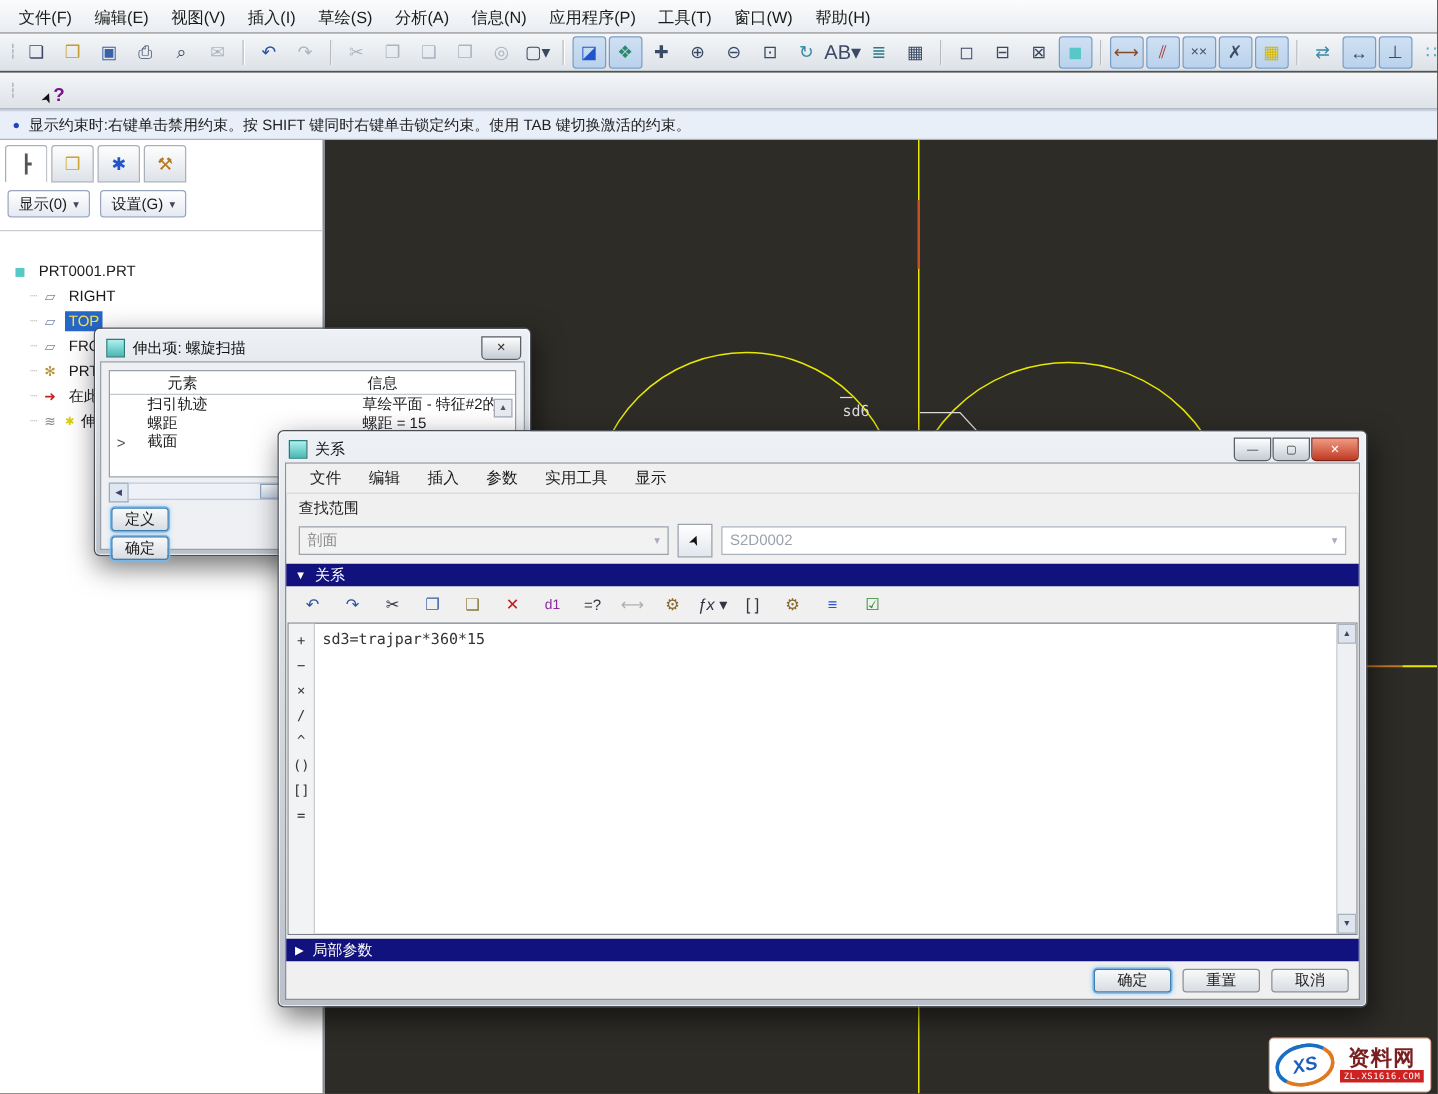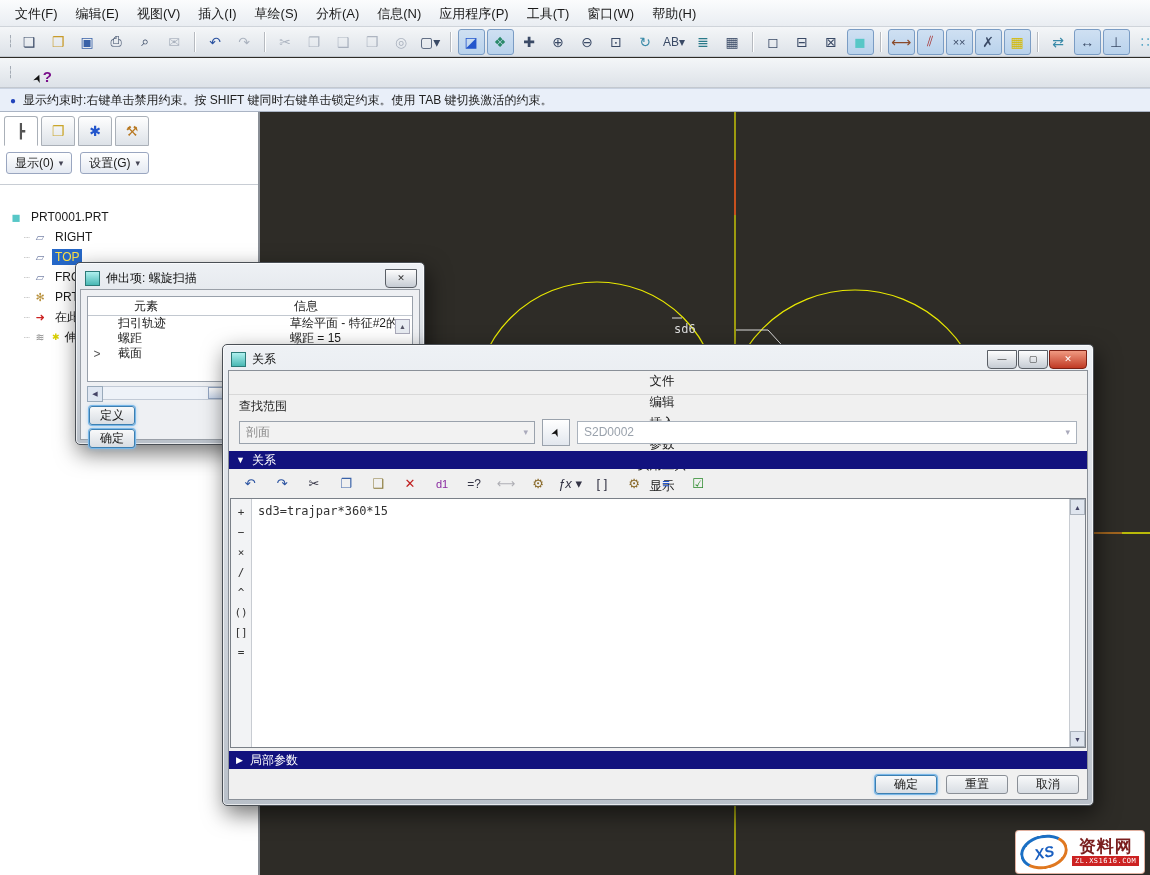--- a/index.html
+++ b/index.html
@@ -77,21 +77,21 @@
   .fhs-thumb{position:absolute;left:34%;width:70px;top:0;bottom:0;background:linear-gradient(#fdfdfd,#c9d6ea);
              border:1px solid #92a4c0;display:flex;align-items:center;justify-content:center;font-size:6px;color:#69c;}
   .fbuttons{position:absolute;left:8px;top:116px;display:flex;flex-direction:column;gap:4px;}
   .btn{min-width:46px;height:19px;display:inline-flex;align-items:center;justify-content:center;padding:0 10px;
        border:1px solid #8a8f96;border-radius:3px;background:linear-gradient(#f8f9fa,#d8dde3);font-size:12px;box-sizing:border-box;}
   .btn.def{border-color:#3c7fb1;box-shadow:0 0 0 1px #79b7e8, 0 0 4px #8cc2ee;}
   
   .rdlg{left:222px;top:344px;width:872px;height:462px;z-index:10;}
   .rbody{position:absolute;left:5px;top:25px;right:5px;bottom:5px;background:#f0f0f0;border:1px solid #8a9098;
          display:flex;flex-direction:column;}
-  .rmenu{height:23px;display:flex;align-items:center;padding-left:8px;border-bottom:1px solid #d8d8d8;background:#f0f0f0;flex-direction:column;}
+  .rmenu{height:23px;display:flex;align-items:center;padding-left:8px;border-bottom:1px solid #d8d8d8;background:#f0f0f0;}
   .rmenu span{padding:2px 11px;font-size:12.5px;}
   .findlabel{padding:3px 0 1px 10px;color:#222;}
   .findrow{height:32px;display:flex;align-items:center;gap:7px;padding:0 10px;}
   .combo{height:23px;border:1px solid #9aa2ac;background:#f2f2f2;display:flex;align-items:center;
          padding:0 6px;box-sizing:border-box;color:#8a8a8a;}
   .combo .car{margin-left:auto;font-size:9px;color:#aab;}
   .combo.c1{width:296px;text-align:right;}
   .combo.c2{flex:1;background:#fff;color:#9aa2ac;border-color:#aab2bc;}
   .selbtn{width:26px;height:25px;border:1px solid #9aa2ac;background:linear-gradient(#fff,#e2e7ee);
           display:flex;align-items:center;justify-content:center;color:#111;}
@@ -166,21 +166,21 @@
     <span class="tb dis">◎</span>
     <span class="tb">▢▾</span>
     <span class="tsep"></span>
     <span class="tb pressed" style="color:#2255cc">◪</span>
     <span class="tb pressed" style="color:#2a8a6a">❖</span>
     <span class="tb">✚</span>
     <span class="tb">⊕</span>
     <span class="tb">⊖</span>
     <span class="tb">⊡</span>
     <span class="tb" style="color:#3a8aa8">↻</span>
-    <span class="tb" style="font-size:12px">AB▾</span>
+    <span class="tb" style="font-size:16px">AB▾</span>
     <span class="tb" style="color:#2a7a8a">≣</span>
     <span class="tb">▦</span>
     <span class="tsep"></span>
     <span class="tb">◻</span>
     <span class="tb">⊟</span>
     <span class="tb">⊠</span>
     <span class="tb pressed" style="color:#57c7c7">◼</span>
     <span class="tsep"></span>
     <span class="tb pressed" style="color:#8a4a2a">⟷</span>
     <span class="tb pressed" style="color:#a83a3a">⫽</span>

